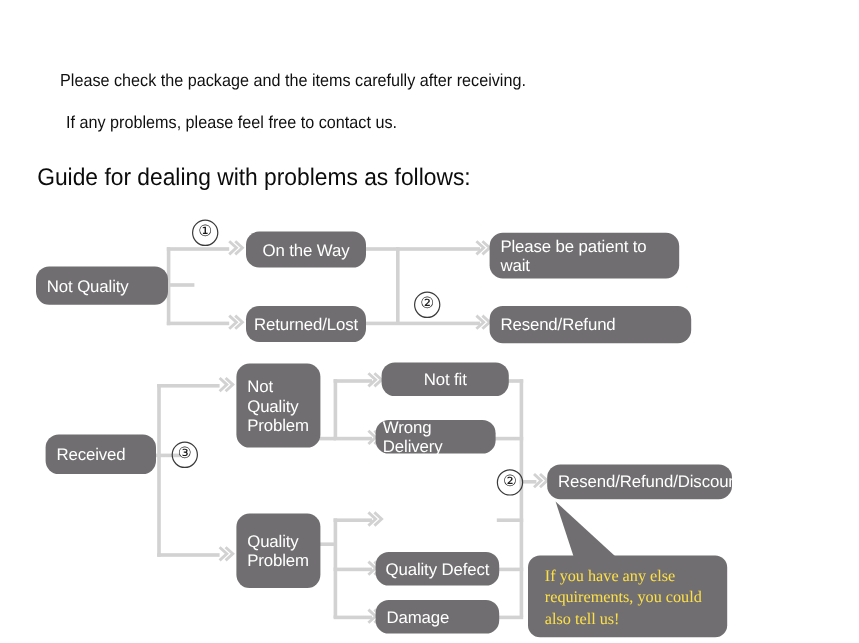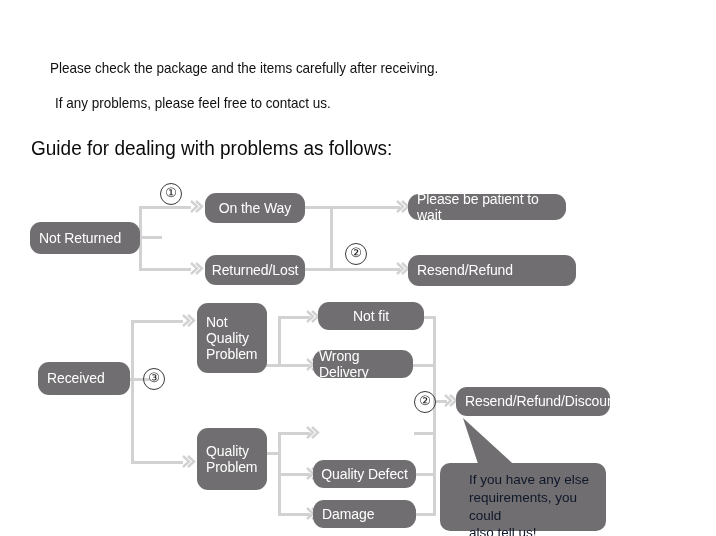--- a/index.html
+++ b/index.html
@@ -125,24 +125,24 @@
     text-align: center;
     background: transparent;
     z-index: 4;
   }
 
   
   .callout {
     position: absolute;
     box-sizing: border-box;
     background: #706e70;
-    color: #0f172a;
+    color: #fde047;
     border-radius: 10px;
-    padding: 8px 10px 8px 29px;
-    font-family: Liberation Sans, sans-serif;
+    padding: 8px 10px 8px 14px;
+    font-family: Liberation Serif, serif;
     font-size: 13.5px;
     line-height: 1.32;
     z-index: 3;
     white-space: pre-line;
   }
   .callout-tail {
     position: absolute;
     z-index: 3;
   }
 </style>
@@ -150,21 +150,21 @@
 <body>
 
 <div id="page-root">
 
   <div class="lead-line lead-1">Please check the package and the items carefully after receiving.</div>
   <div class="lead-line lead-2">If any problems, please feel free to contact us.</div>
   <div class="section-heading">Guide for dealing with problems as follows:</div>
 
   <div class="chart">
 
-    <div class="node" style="left:30px; top:222px; width:110px; height:32px;">Not Returned</div>
+    <div class="node" style="left:30px; top:222px; width:110px; height:32px;">Not Quality</div>
 
     <div class="line h" style="left:138px; top:236px; width:24px;"></div>
 
     <div class="line v" style="left:139px; top:206px; height:65px;"></div>
 
     <div class="line h" style="left:139px; top:206px; width:52px;"></div>
     <div class="line h" style="left:139px; top:268px; width:52px;"></div>
 
     <div class="arrow" style="left:190px; top:199px;">
       <svg width="14" height="15" viewBox="0 0 14 15">
@@ -196,21 +196,21 @@
     </div>
     <div class="arrow" style="left:396px; top:261px;">
       <svg width="14" height="15" viewBox="0 0 14 15">
         <path d="M1 2 L7 7.5 L1 13" fill="none" stroke="#d2d2d2" stroke-width="2.4"></path>
         <path d="M6 2 L12 7.5 L6 13" fill="none" stroke="#d2d2d2" stroke-width="2.4"></path>
       </svg>
     </div>
 
     <div class="step" style="left:345px; top:243px;">②</div>
 
-    <div class="node" style="left:408px; top:194px; width:158px; height:26px;">Please be patient to wait</div>
+    <div class="node" style="left:408px; top:194px; width:158px; height:38px;">Please be patient to wait</div>
     <div class="node" style="left:408px; top:255px; width:168px; height:31px;">Resend/Refund</div>
 
     <div class="node" style="left:38px; top:362px; width:92px; height:33px;">Received</div>
 
     <div class="line h" style="left:128px; top:378px; width:22px;"></div>
     <div class="line v" style="left:131px; top:320px; height:144px;"></div>
     <div class="line h" style="left:131px; top:320px; width:52px;"></div>
     <div class="line h" style="left:131px; top:461px; width:52px;"></div>
 
     <div class="arrow" style="left:182px; top:313px;">

